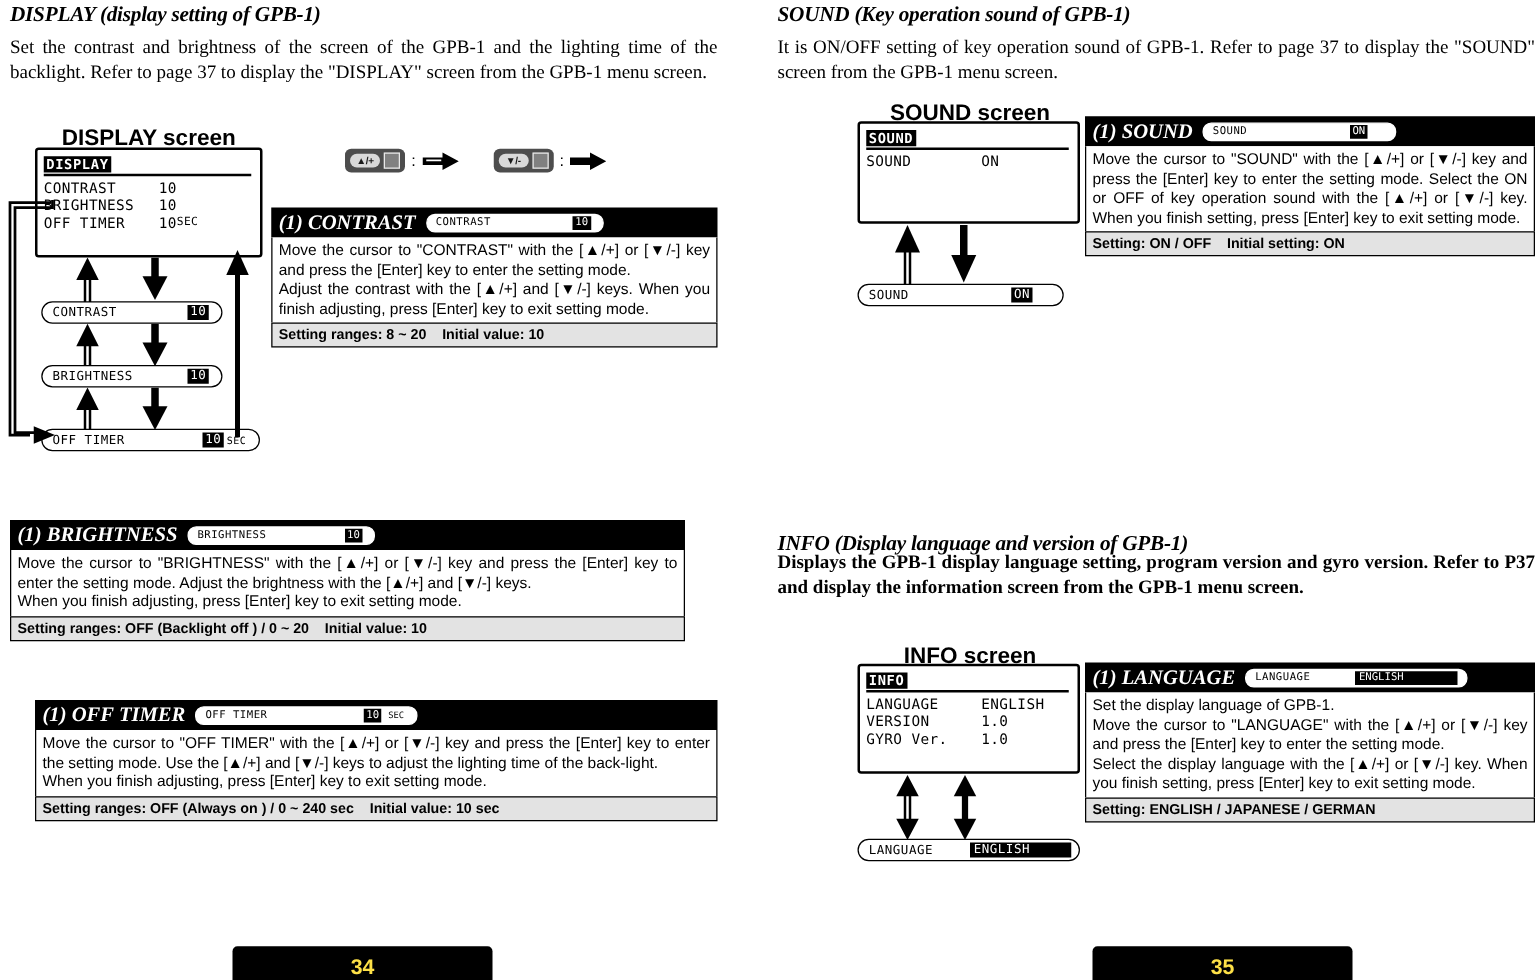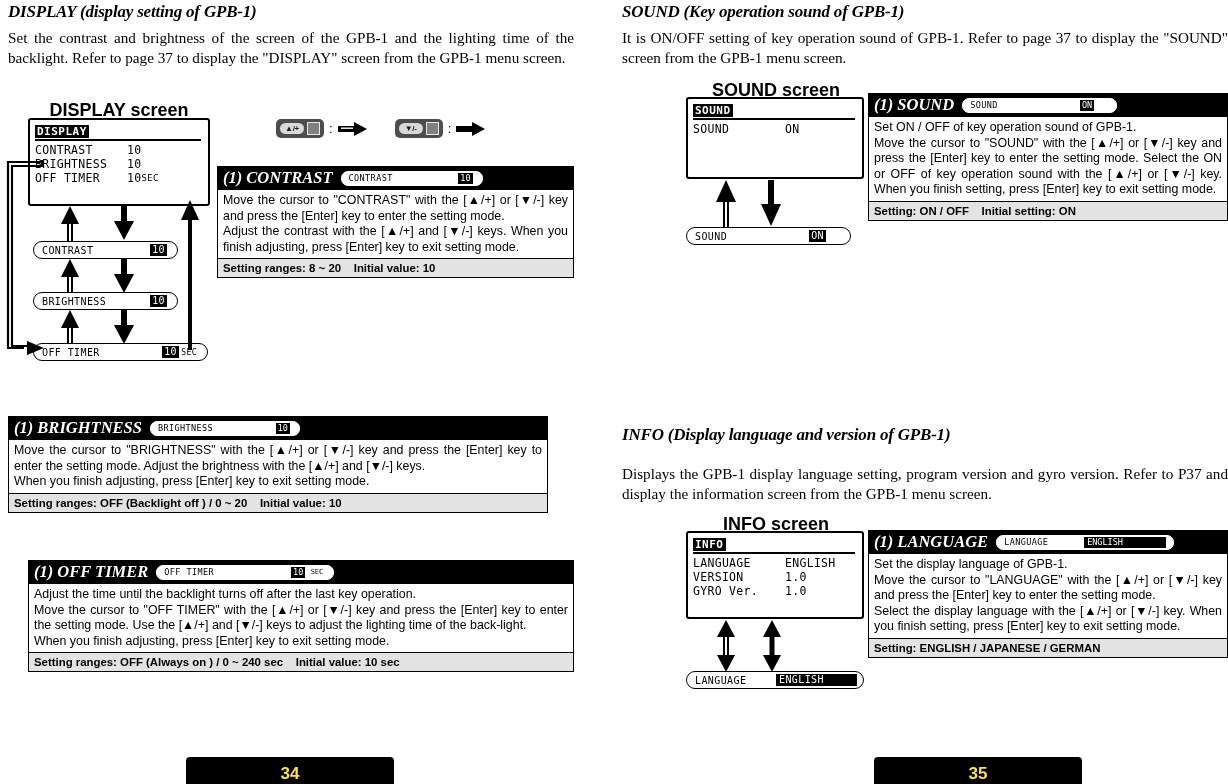--- a/index.html
+++ b/index.html
@@ -337,21 +337,20 @@
   <div class="card" style="left:8px;top:560px;width:566px;padding-left:20px;">
     <div class="card-head">
       <span class="ttl">(1) OFF TIMER</span>
       <span class="chip" style="width:178px;">
         <span class="clab">OFF TIMER</span>
         <span class="cval" style="right:28px;">10</span>
         <span class="csfx" style="right:10px;">SEC</span>
       </span>
     </div>
     <div class="card-body">
-      <p>Adjust the time until the backlight turns off after the last key operation.</p>
       <p>Move the cursor to "OFF TIMER" with the [▲/+] or [▼/-] key and press the [Enter] key to enter the setting mode. Use the [▲/+] and [▼/-] keys to adjust the lighting time of the back-light.</p>
       <p>When you finish adjusting, press [Enter] key to exit setting mode.</p>
     </div>
     <div class="card-foot">Setting ranges: OFF (Always on ) / 0 ~ 240 sec    Initial value: 10 sec</div>
   </div>
 
   <div class="pagenum" style="left:186px;top:757px;">34</div>
 </div>
 
 <div class="page right">
@@ -389,29 +388,28 @@
 
   <div class="card" style="left:254px;top:93px;width:360px;">
     <div class="card-head">
       <span class="ttl">(1) SOUND</span>
       <span class="chip" style="width:155px;">
         <span class="clab">SOUND</span>
         <span class="cval" style="right:22px;">ON</span>
       </span>
     </div>
     <div class="card-body">
-      <p>Set ON / OFF of key operation sound of GPB-1.</p>
       <p>Move the cursor to "SOUND" with the [▲/+] or [▼/-] key and press the [Enter] key to enter the setting mode. Select the ON or OFF of key operation sound with the [▲/+] or [▼/-] key. When you finish setting, press [Enter] key to exit setting mode.</p>
     </div>
     <div class="card-foot">Setting: ON / OFF    Initial setting: ON</div>
   </div>
 
   <h2 class="sec-title" style="position:absolute;left:8px;top:425px;">INFO (Display language and version of GPB-1)</h2>
 
-  <p class="sec-body" style="position:absolute;left:8px;top:460px;width:606px;">Displays the GPB-1 display language setting, program version and gyro version. Refer to P37 and display the information screen from the GPB-1 menu screen.</p>
+  <p class="sec-body" style="position:absolute;left:8px;top:436px;width:606px;font-weight:bold;">Displays the GPB-1 display language setting, program version and gyro version. Refer to P37 and display the information screen from the GPB-1 menu screen.</p>
 
   <div class="screen-caption" style="left:72px;top:514px;width:180px;">INFO screen</div>
 
   <div class="lcd" style="left:72px;top:531px;width:178px;height:88px;">
     <div class="lcd-title">INFO</div>
     <div class="lcd-rule"></div>
     <div class="lcd-rows">
       <div class="lcd-row">
         <span class="k">LANGUAGE</span>
         <span class="v">ENGLISH</span>

